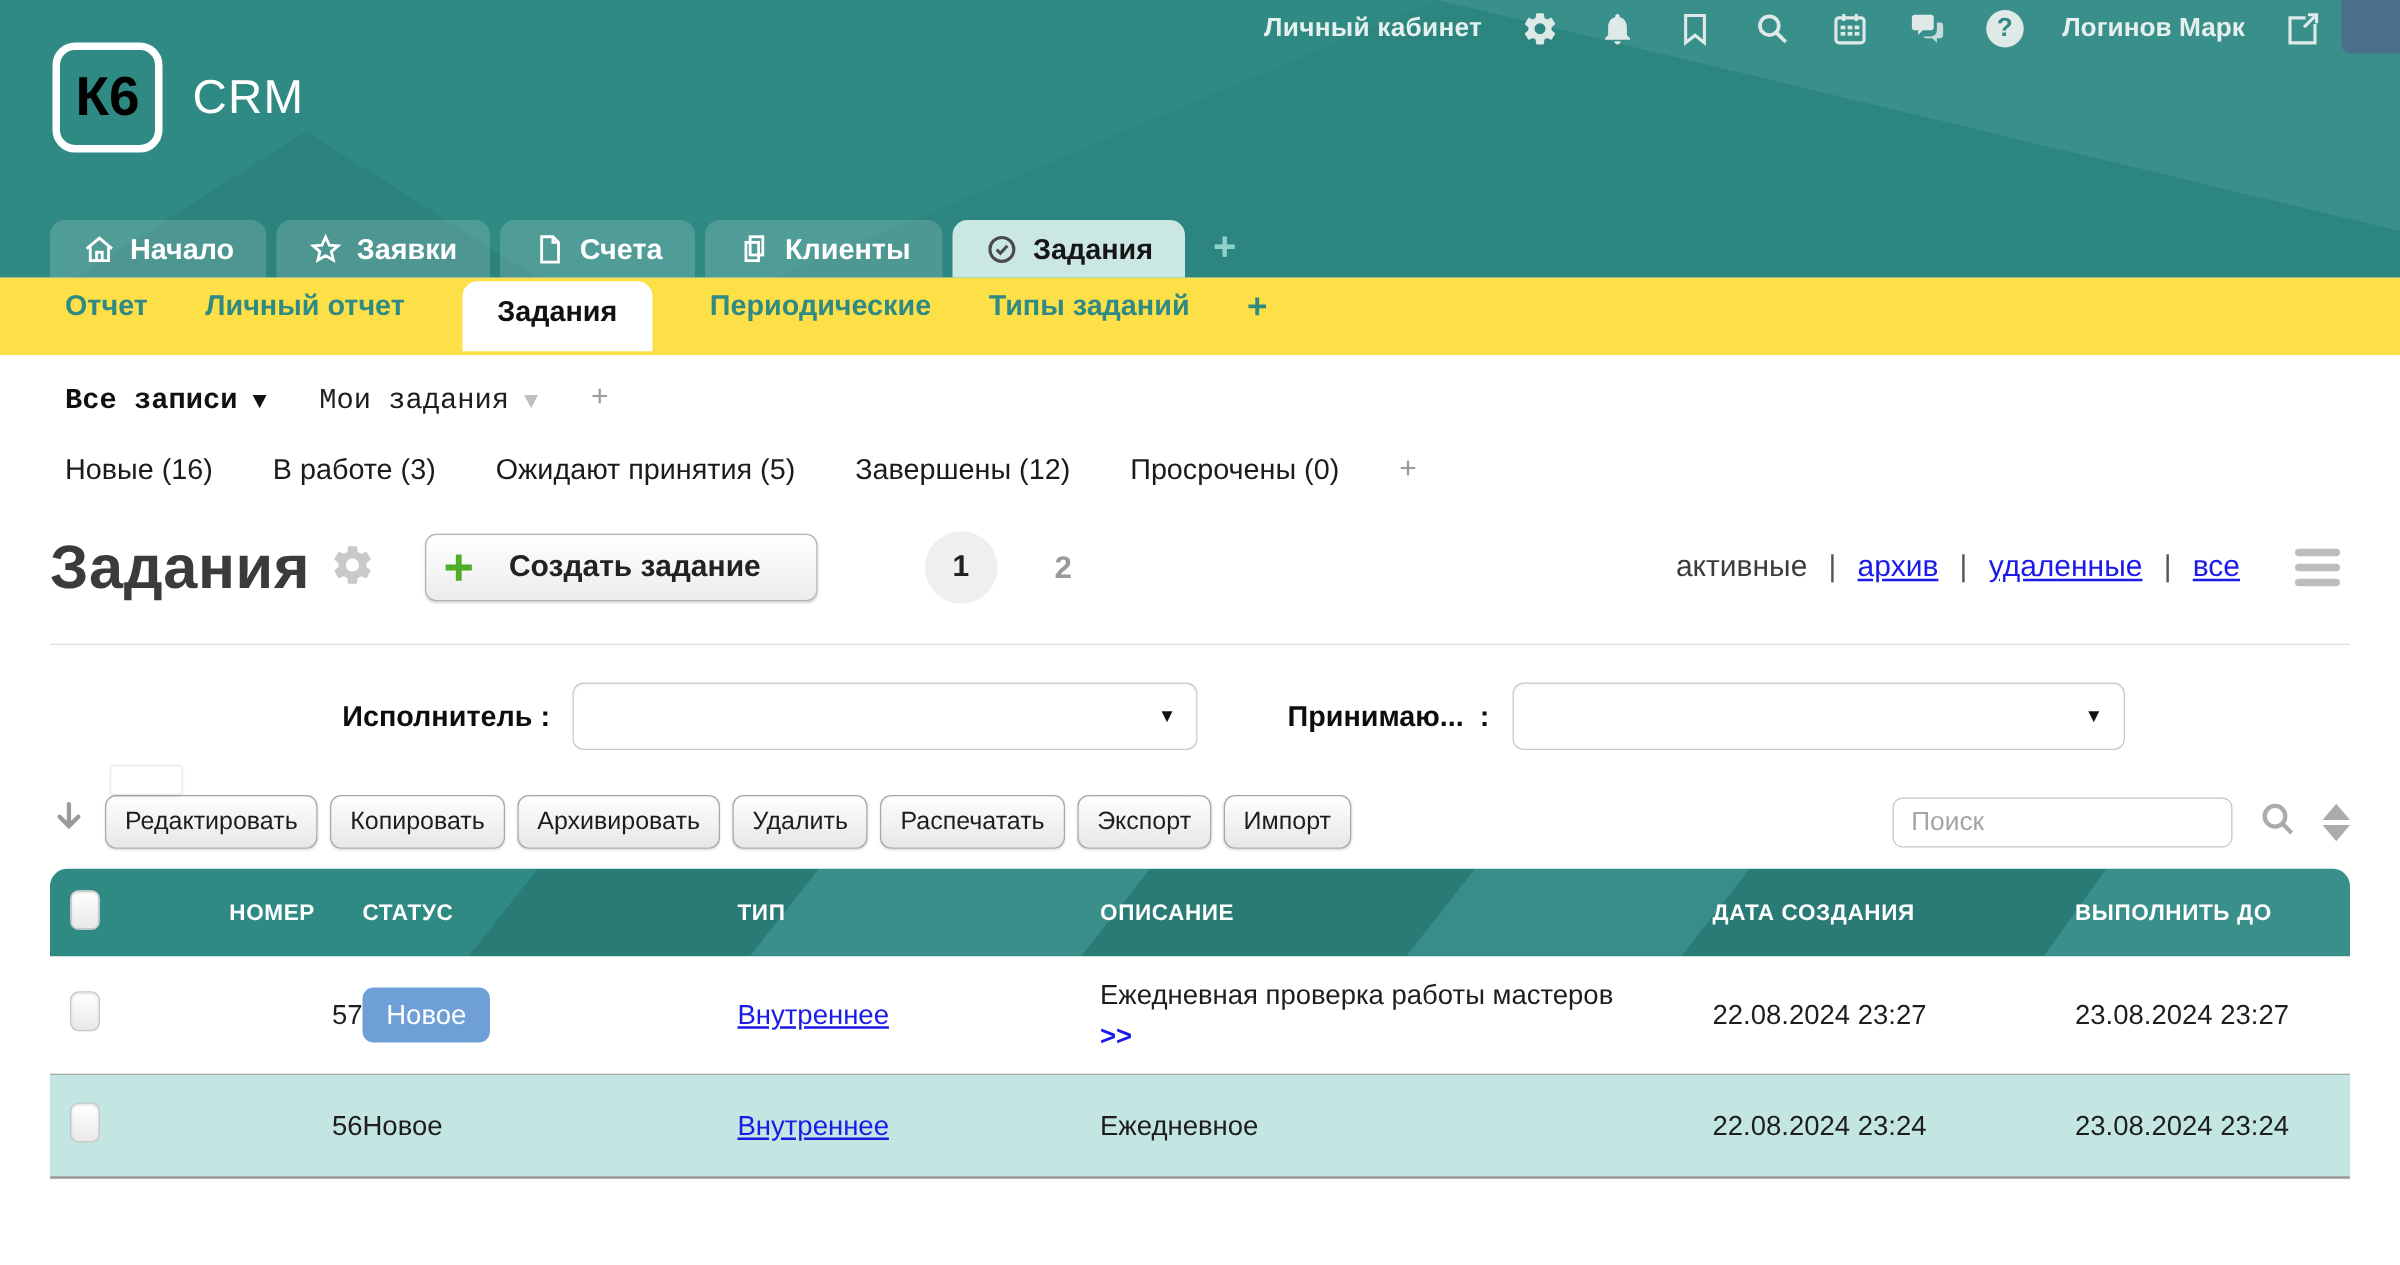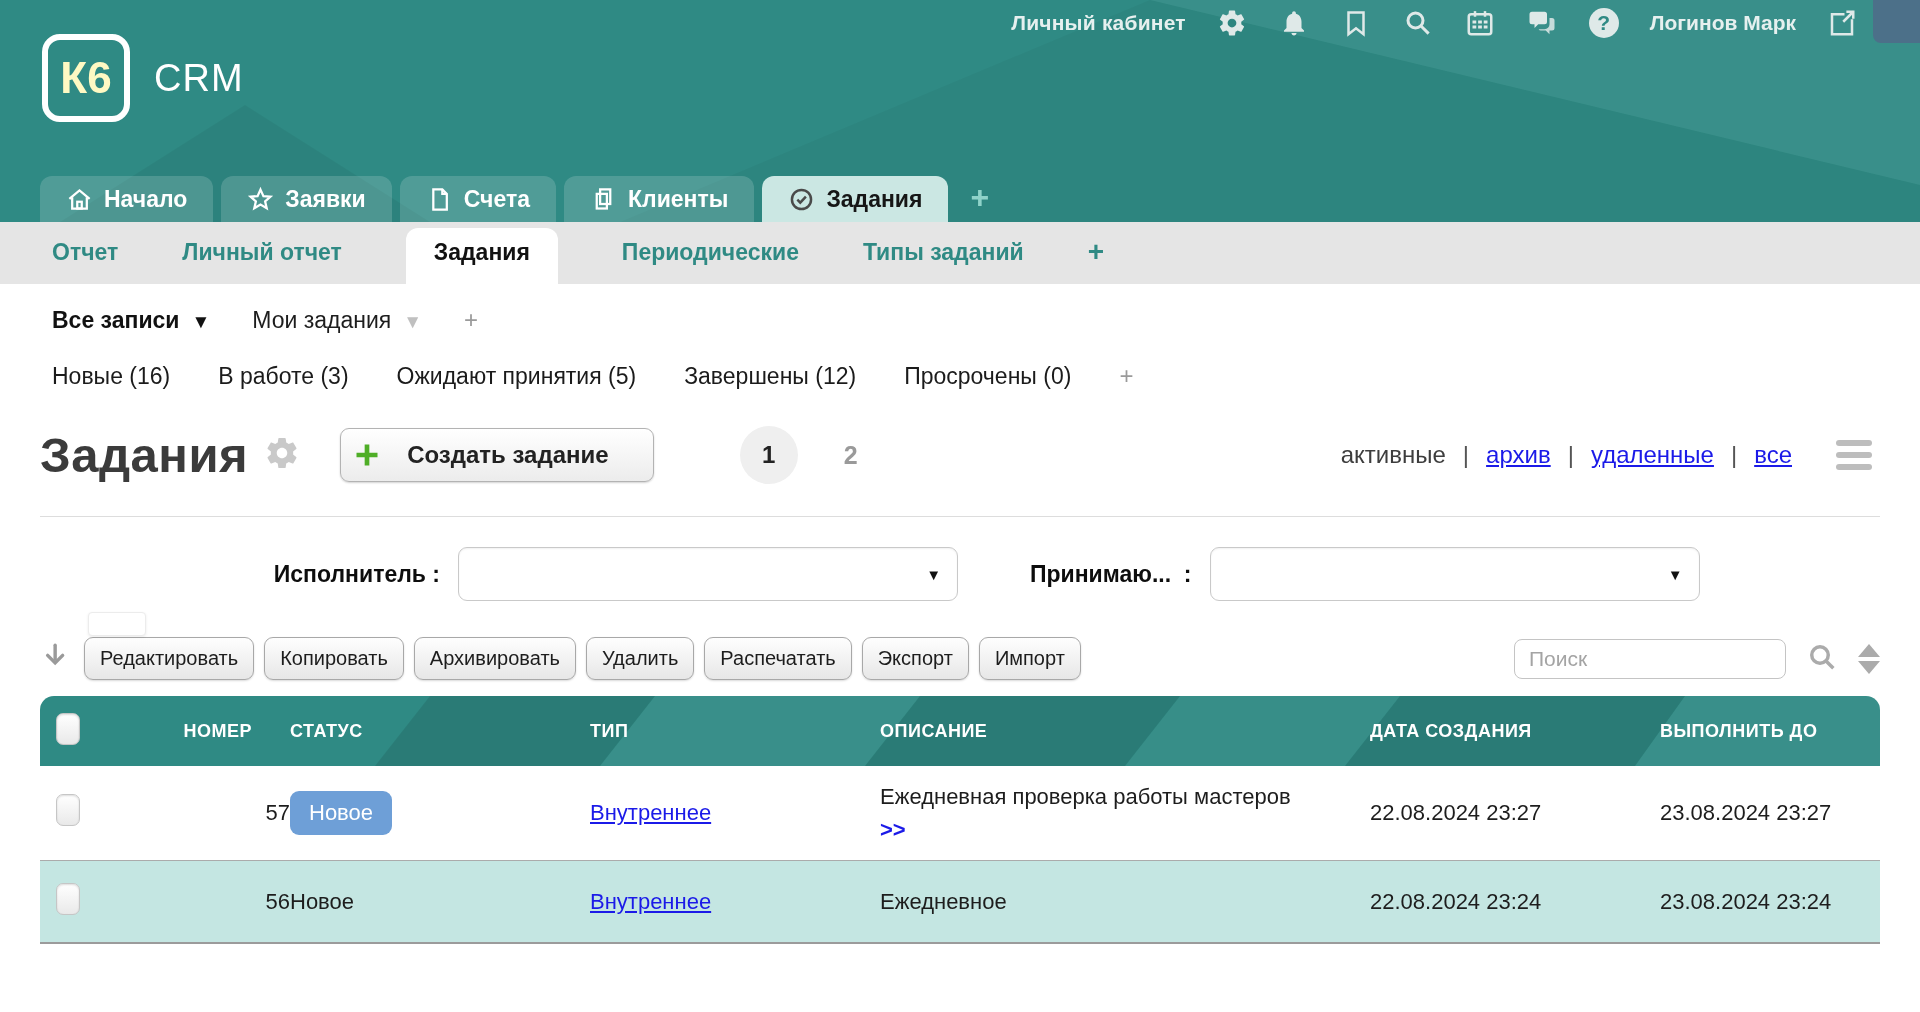--- a/index.html
+++ b/index.html
@@ -23,40 +23,40 @@
   .help-badge { width:30px; height:30px; border-radius:50%; background:#DFE9E8; position:relative; }
   .help-badge::after { content:"?"; position:absolute; inset:0; display:flex; align-items:center; justify-content:center;
     color:#2F8A84; font-weight:bold; font-size:21px; }
   .user-name { font-weight:bold; font-size:21px; cursor:pointer; }
   .corner-square { position:absolute; top:0; right:0; width:47px; height:43px; background:#4C7089; border-radius:0 0 0 8px; z-index:4; }
   
   .logo { position:absolute; top:34px; left:42px; display:flex; align-items:center; gap:24px; z-index:2; }
   .logo-mark {
     width:88px; height:88px; border:6px solid #fff; border-radius:18px;
     display:flex; align-items:center; justify-content:center;
-    color:#fef9c3; font-size:44px; font-weight:bold;
+    color:#000000; font-size:44px; font-weight:bold;
   }
   .logo-product { color:#fff; font-size:38px; letter-spacing:1px; }
   
   .main-tabs { position:absolute; bottom:0; left:40px; right:0; display:flex; gap:8px; align-items:flex-end; z-index:2; }
   .main-tab {
     height:46px; display:flex; align-items:center; gap:11px; padding:0 26px;
     background:rgba(255,255,255,0.16); border-radius:12px 12px 0 0;
     color:#fff; font-weight:bold; font-size:23px; cursor:pointer; white-space:nowrap;
   }
   .main-tab svg { width:27px; height:27px; }
   .main-tab.active { background:#CBE7E3; color:#161616; }
   .main-tabs .tab-plus { color:#8FD2C9; font-size:32px; font-weight:bold; padding:0 14px 6px; cursor:pointer; }
   
-  .subbar { height:62px; background:#e5e5e5; display:flex; align-items:flex-end; gap:64px; padding-left:52px; }
+  .subbar { height:62px; background:#fde047; display:flex; align-items:center; gap:46px; padding-left:52px; }
   .sub-tab { font-size:23px; font-weight:bold; color:#2F8A84; padding-bottom:18px; cursor:pointer; white-space:nowrap; }
   .sub-tab.active { background:#fff; border-radius:12px 12px 0 0; padding:11px 28px 18px; color:#111; }
   .subbar .tab-plus { color:#2F8A84; font-size:28px; font-weight:bold; padding-bottom:16px; cursor:pointer; }
   
-  .views-row { display:flex; align-items:center; gap:42px; padding:22px 0 0 52px; font-size:23px; }
+  .views-row { display:flex; align-items:center; gap:42px; padding:22px 0 0 52px; font-size:23px;font-family:Liberation Mono, monospace; }
   .view-item { display:flex; align-items:center; gap:12px; cursor:pointer; }
   .view-item .lbl-bold { font-weight:bold; color:#111; }
   .caret-black::after { content:"▼"; font-size:19px; color:#111; }
   .caret-gray::after  { content:"▼"; font-size:19px; color:#C0C0C0; }
   .plus-gray { color:#9a9a9a; font-size:24px; cursor:pointer; }
   
   .status-row { display:flex; align-items:center; gap:48px; padding:28px 0 0 52px; font-size:23px; color:#1b1b1b; }
   .status-item { cursor:pointer; white-space:nowrap; }
   
   .title-row { display:flex; align-items:center; padding:36px 48px 0 40px; }

